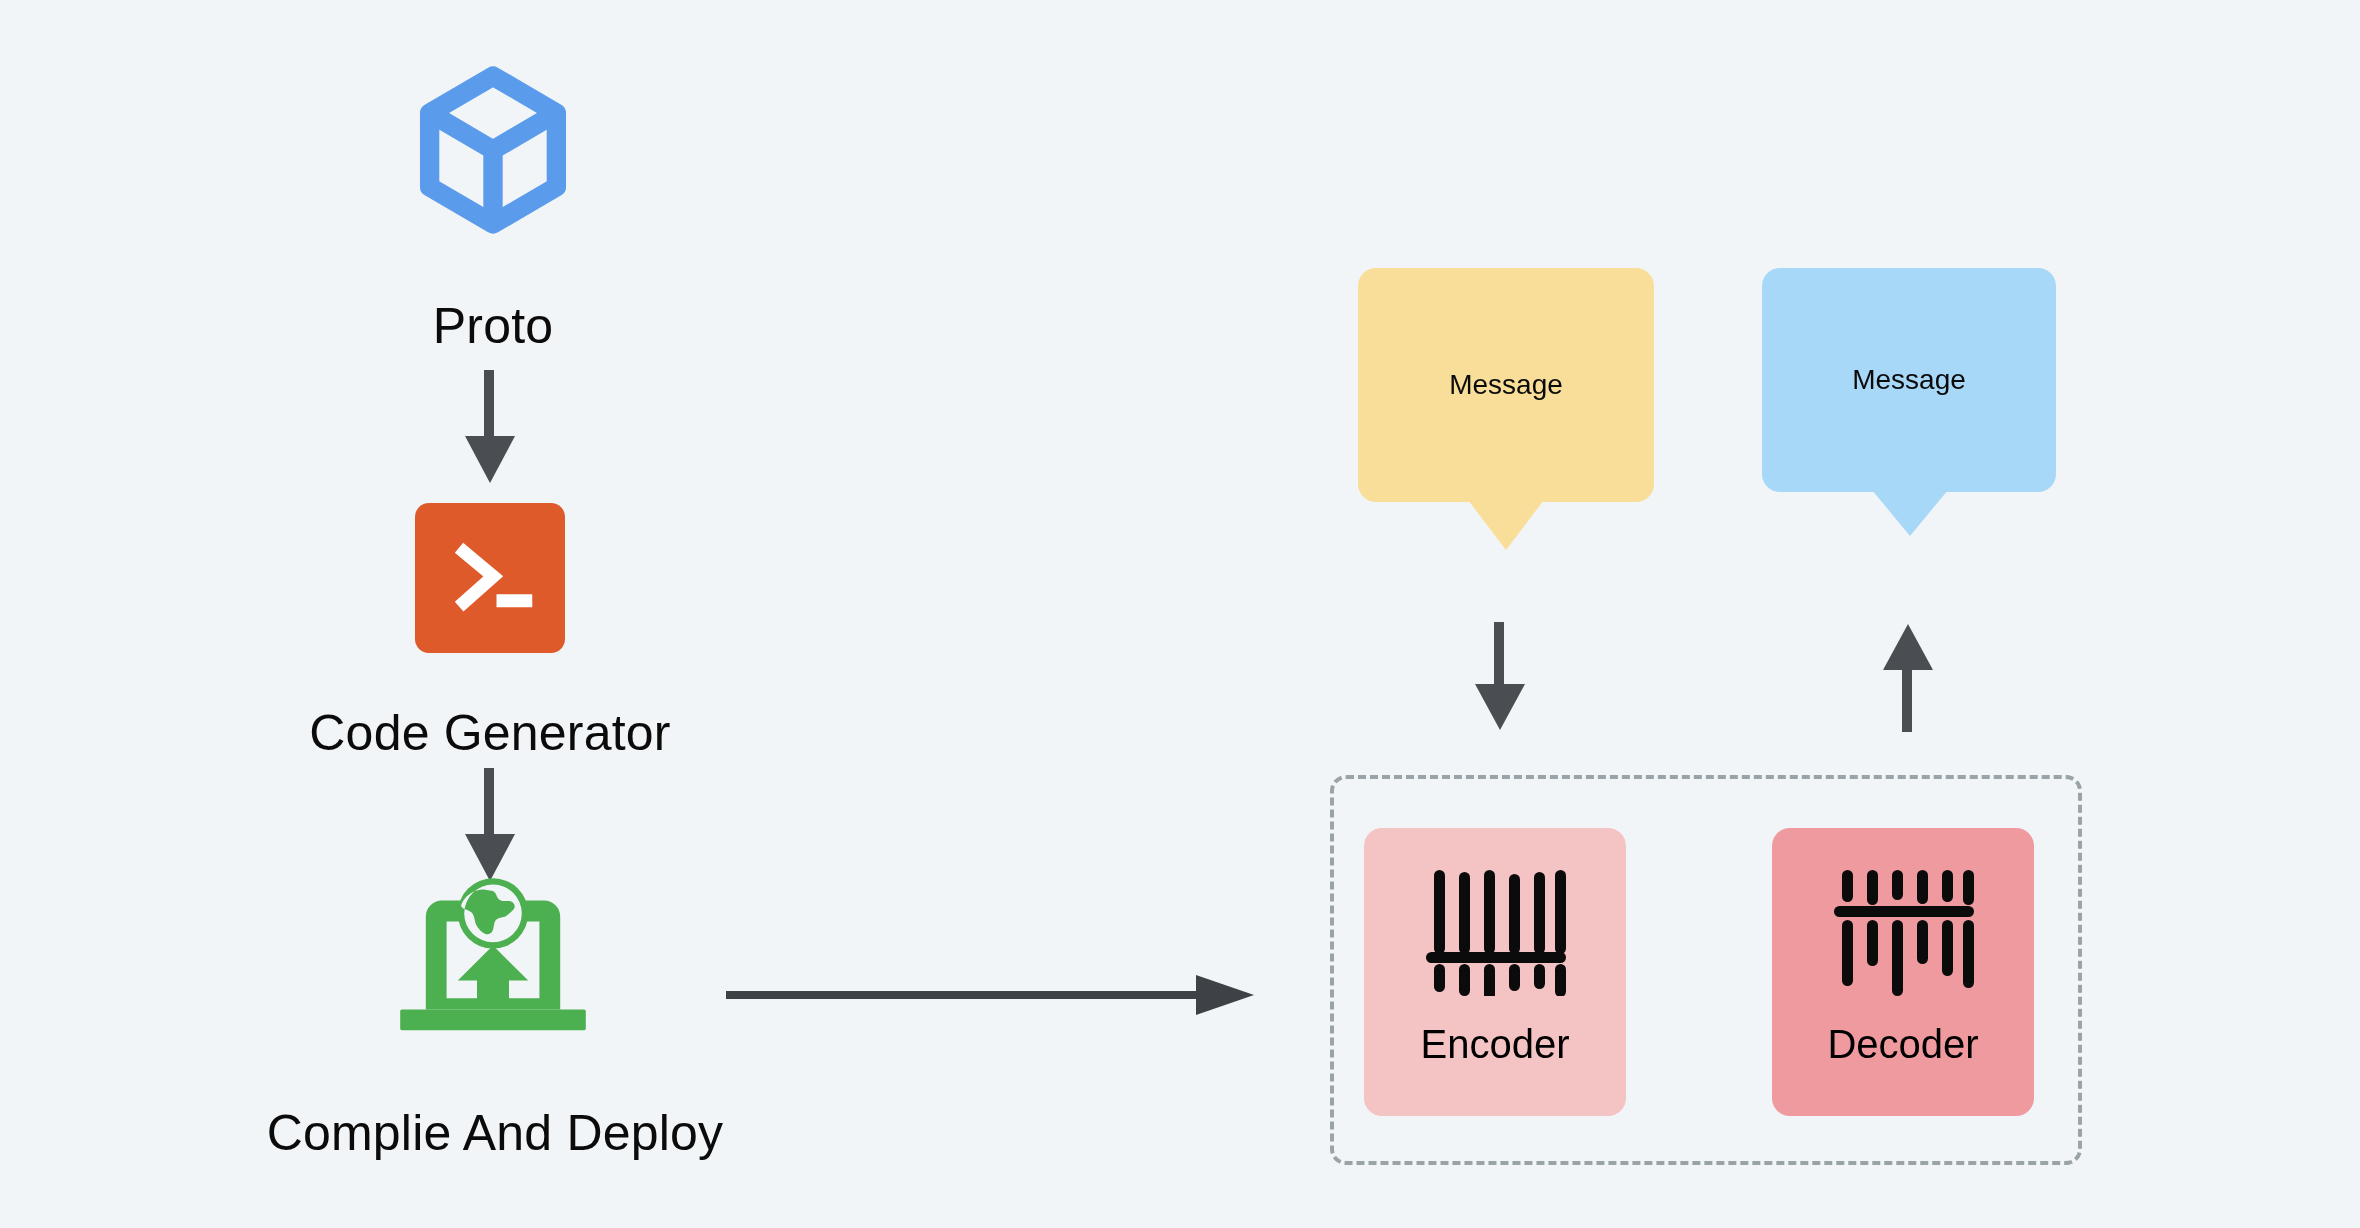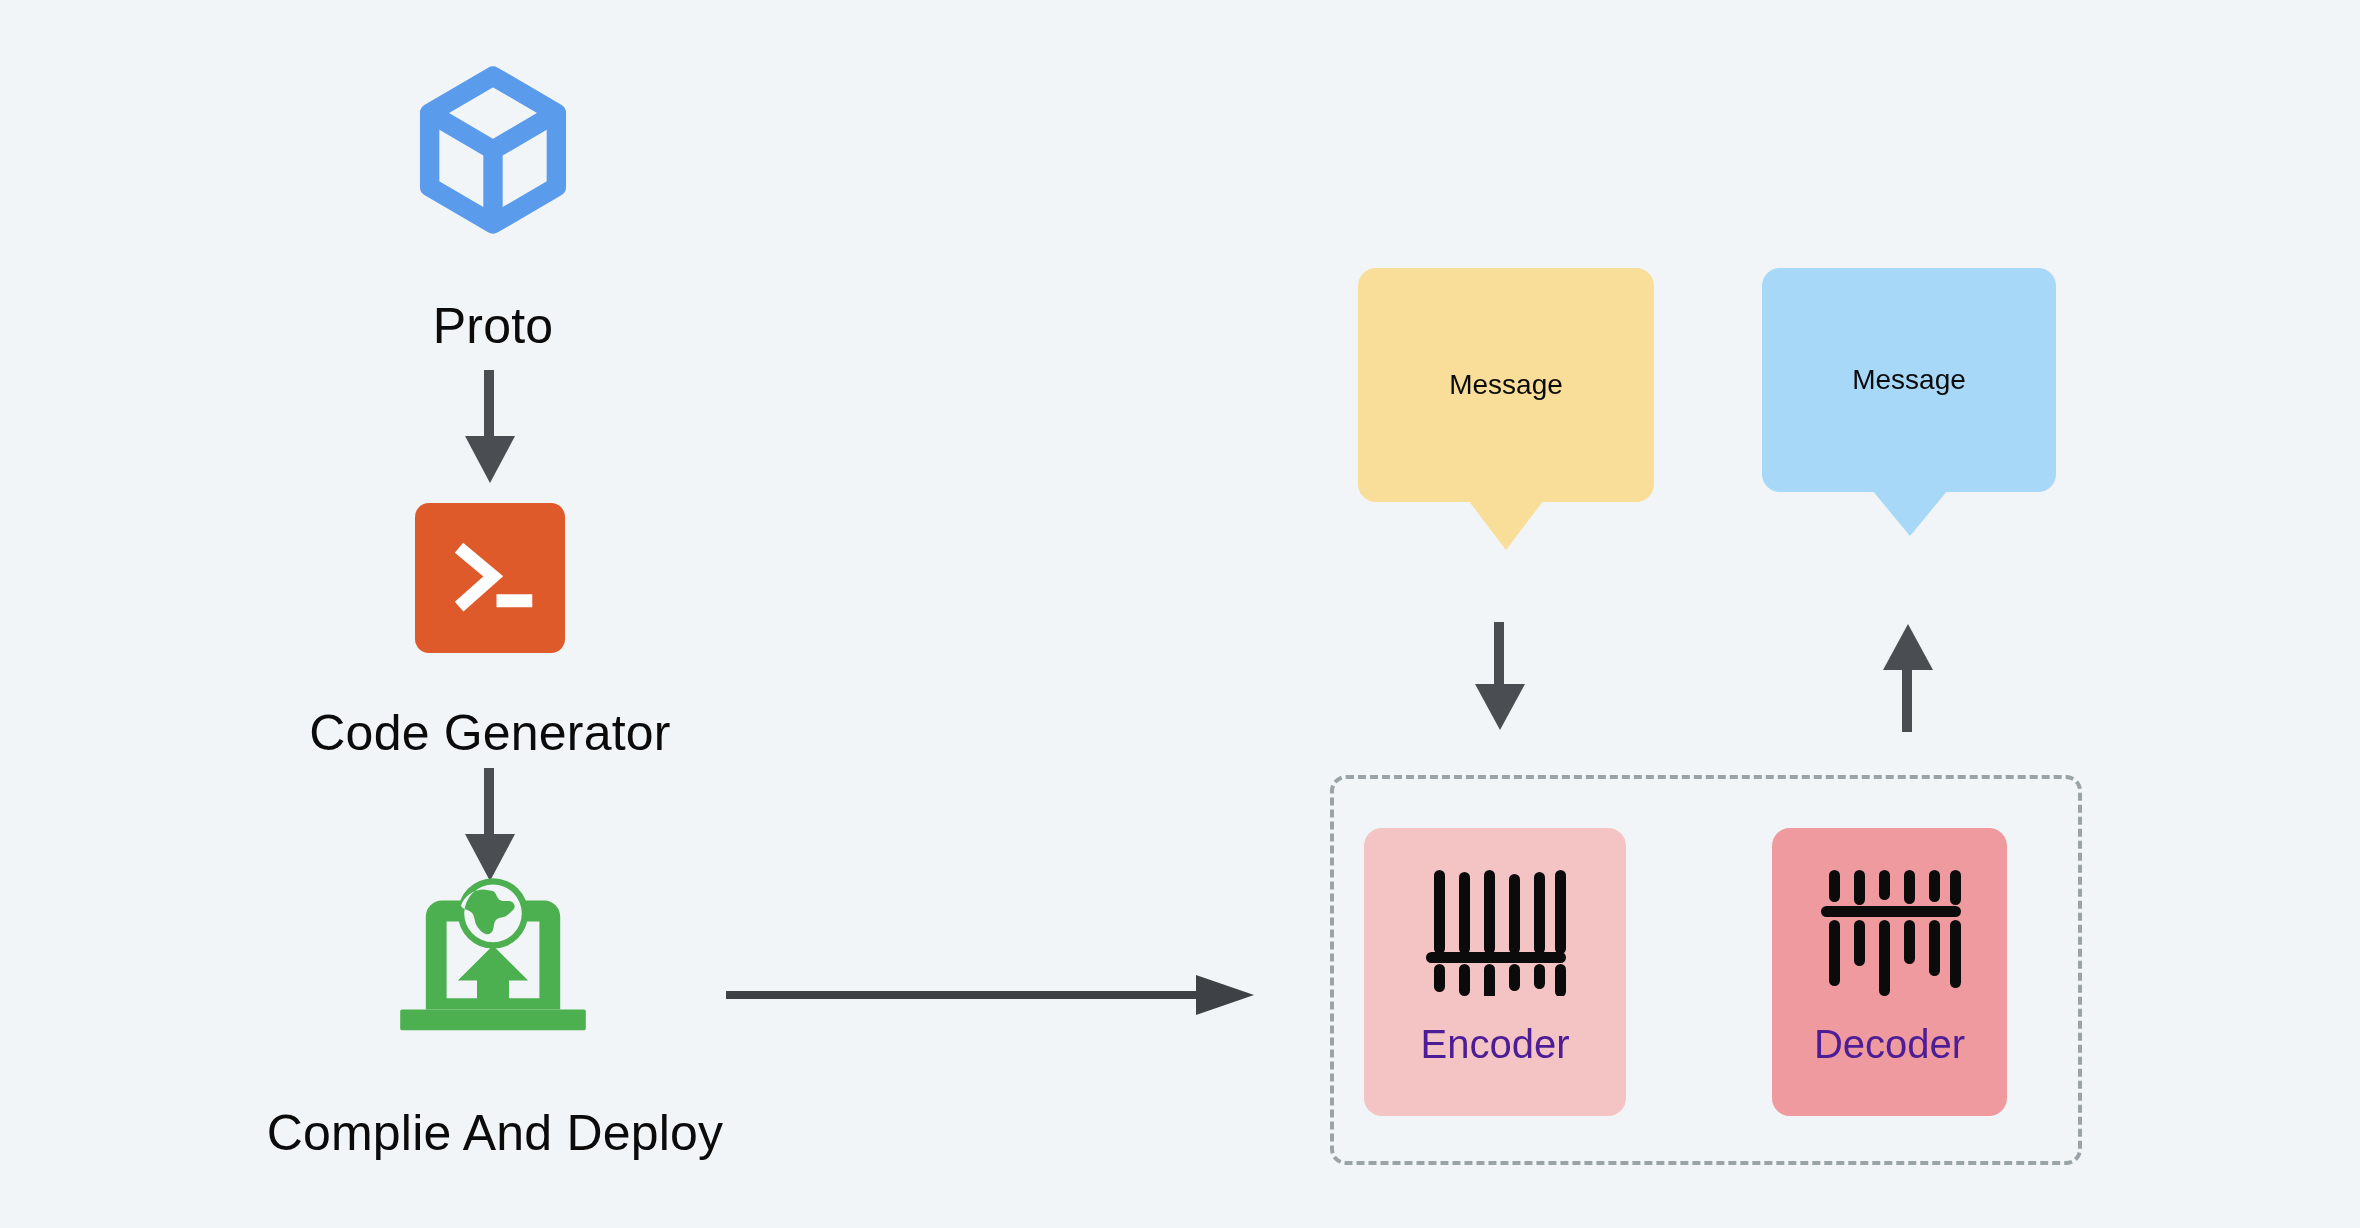--- a/index.html
+++ b/index.html
@@ -85,21 +85,21 @@
     position: absolute;
     border-radius: 18px;
     display: flex;
     flex-direction: column;
     align-items: center;
     justify-content: flex-start;
     box-sizing: border-box;
   }
   .codec-icon { margin-top: 36px; }
   .codec-label {
-    color: #4c1d95;
+    color: #000000;
     font-size: 40px;
     font-weight: 500;
     line-height: 1;
     margin-top: 24px;
     white-space: nowrap;
   }
 </style>
 </head>
 <body>
 
@@ -229,21 +229,21 @@
           <rect x="62" y="100" width="11" height="38" rx="5.5"></rect>
           <rect x="87" y="100" width="11" height="27" rx="5.5"></rect>
           <rect x="112" y="100" width="11" height="25" rx="5.5"></rect>
           <rect x="133" y="100" width="11" height="33" rx="5.5"></rect>
         </g>
       </svg>
     </span>
     <span class="codec-label">Encoder</span>
   </div>
 
-  <div class="codec-card" style="left:1772px; top:828px; width:235px; height:288px; background:#ef9a9f;">
+  <div class="codec-card" style="left:1772px; top:828px; width:262px; height:288px; background:#ef9a9f;">
     <span class="codec-icon">
       <svg width="146" height="132" viewBox="0 0 146 132">
         <g fill="#0b0b0c">
 
           <rect x="12" y="6" width="11" height="32" rx="5.5"></rect>
           <rect x="37" y="6" width="11" height="35" rx="5.5"></rect>
           <rect x="62" y="6" width="11" height="30" rx="5.5"></rect>
           <rect x="87" y="6" width="11" height="34" rx="5.5"></rect>
           <rect x="112" y="6" width="11" height="32" rx="5.5"></rect>
           <rect x="133" y="6" width="11" height="35" rx="5.5"></rect>

